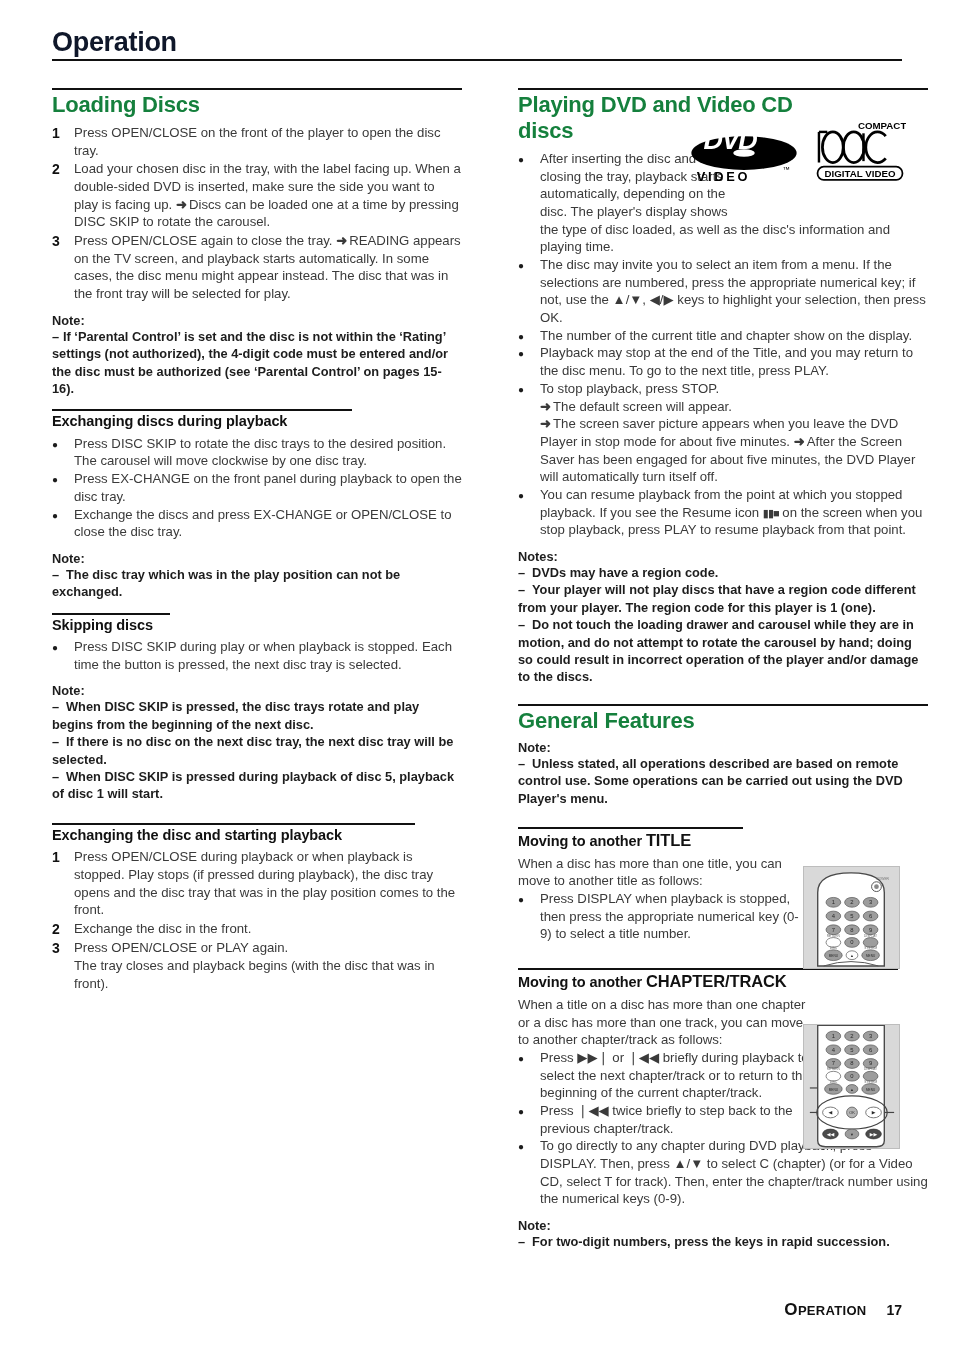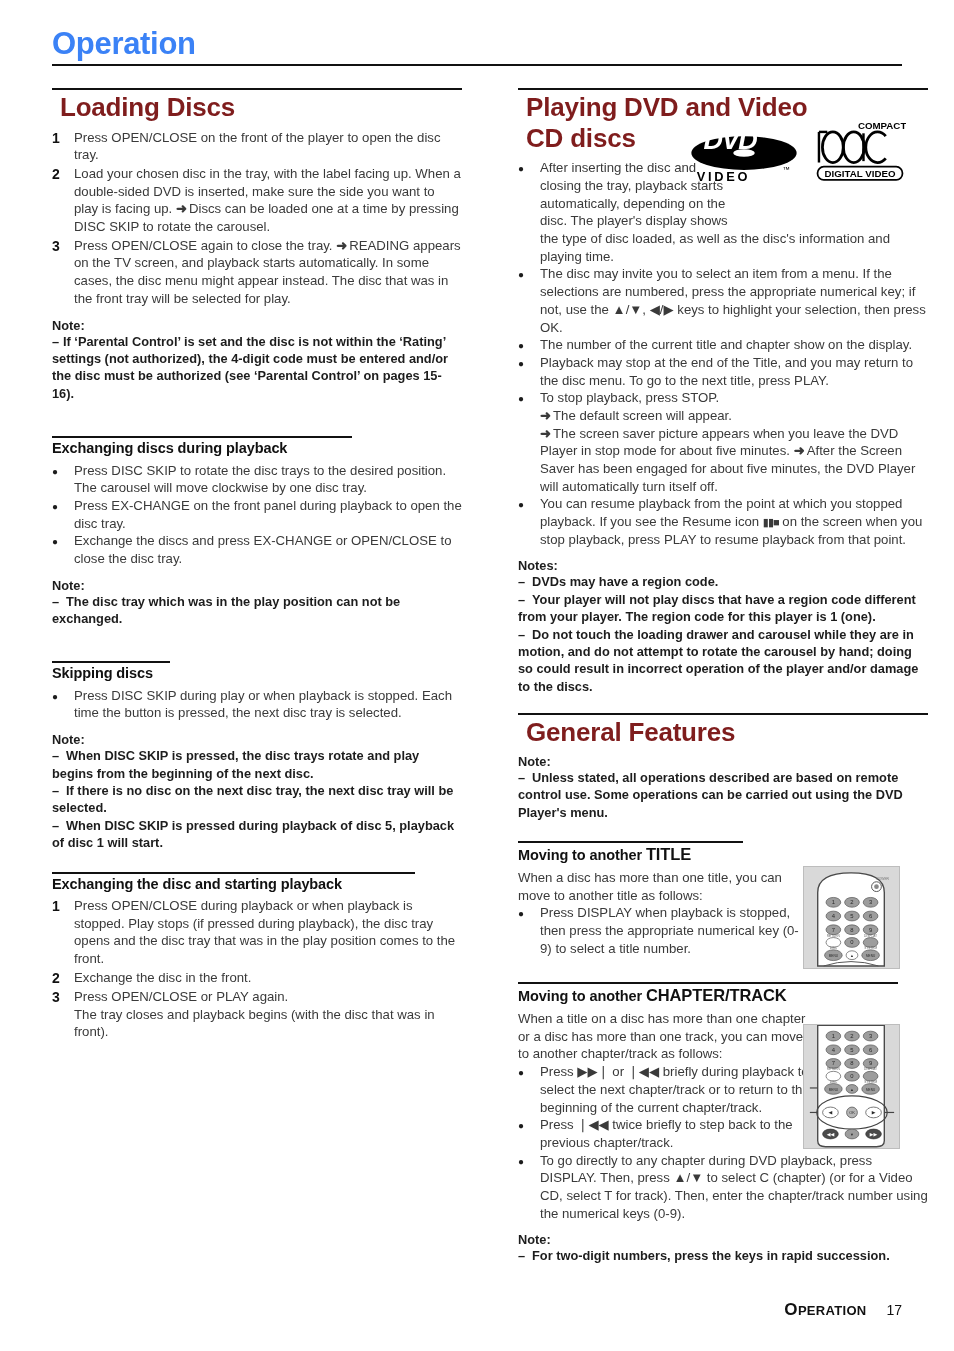--- a/index.html
+++ b/index.html
@@ -20,24 +20,24 @@
   }
 
   
   .page-title {
     position: absolute;
     left: 52px; top: 28px;
     width: 850px;
   }
   .page-title h1 {
     margin: 0;
-    font-size: 31px;
+    font-size: 27px;
     font-weight: bold;
     letter-spacing: -0.3px;
-    color: #3b82f6;
+    color: #0f172a;
     line-height: 1.05;
   }
   .title-rule {
     margin-top: 3px;
     border-top: 2.6px solid #111;
     width: 850px;
   }
 
   
   .col {
@@ -45,28 +45,28 @@
     top: 88px;
     width: 410px;
   }
   .col-left  { left: 52px; }
   .col-right { left: 518px; }
 
   
   .h2-block { margin-bottom: 2px; }
   .h2-rule  { border-top: 2.2px solid #111; width: 100%; }
   .h2 {
-    font-size: 26px;
-    font-weight: bold;
-    color: #7f1d1d;
-    margin: 2px 0 6px 8px;
+    font-size: 22px;
+    font-weight: bold;
+    color: #15803d;
+    margin: 2px 0 6px 0;
     line-height: 1.18;
     letter-spacing: -0.2px;
   }
-  .h3-block { margin-top: 34px; }
+  .h3-block { margin-top: 12px; }
   .h3-rule-short { border-top: 2px solid #111; }
   .h3 {
     font-size: 14.5px;
     font-weight: bold;
     color: #111;
     margin: 2px 0 4px 0;
     line-height: 1.2;
     letter-spacing: -0.1px;
   }
   .h3 .big { font-size: 16.5px; }
@@ -157,21 +157,21 @@
     text-align: right;
     color: #111;
   }
   .footer .fcap {
     font-weight: bold;
     font-size: 13px;
     letter-spacing: 0.3px;
   }
   .footer .fcap .drop { font-size: 17px; }
   .footer .pnum {
-    font-weight: normal;
+    font-weight: bold;
     font-size: 14px;
     margin-left: 16px;
     margin-top: 31px;
   }
   .resume-icon { letter-spacing:-1px; font-size: 11px; }
 </style>
 </head>
 <body>
 
 <div class="page">

